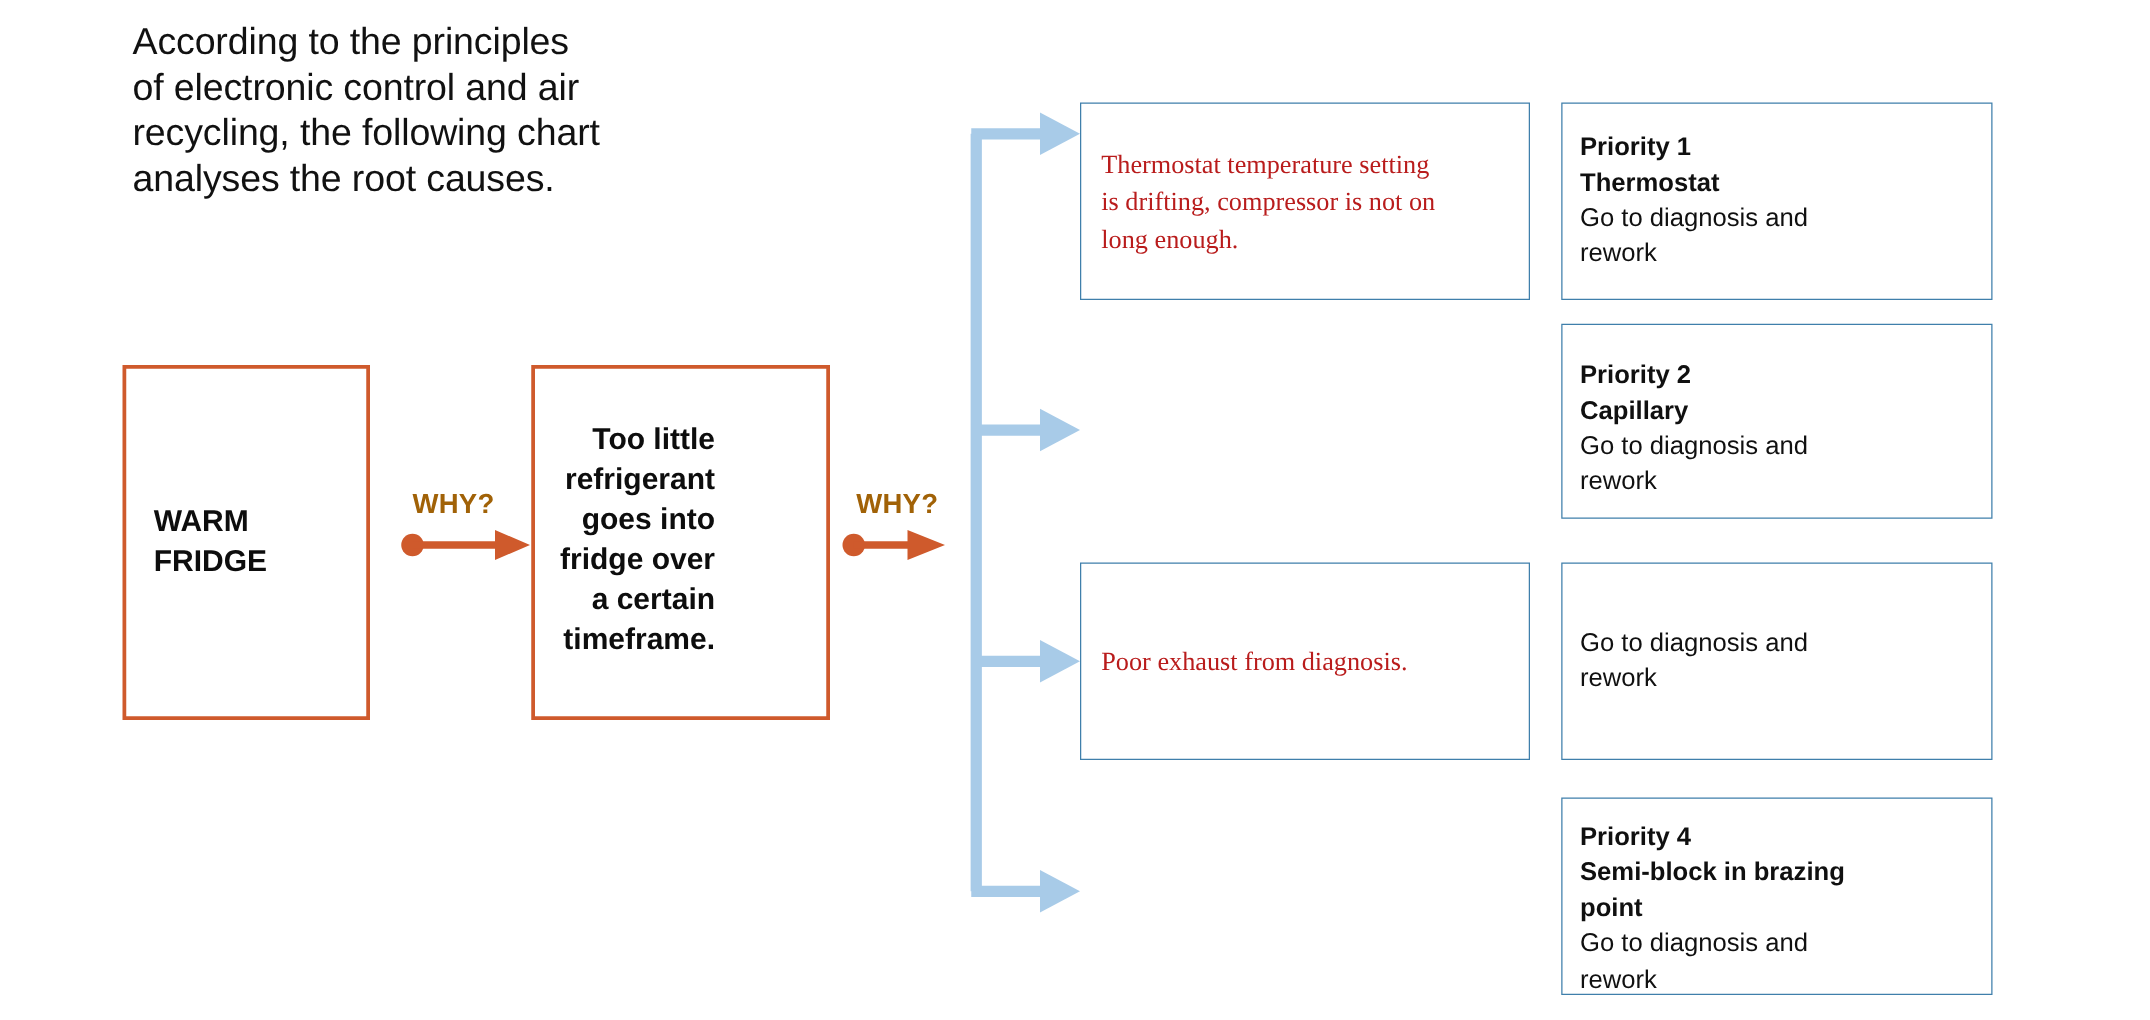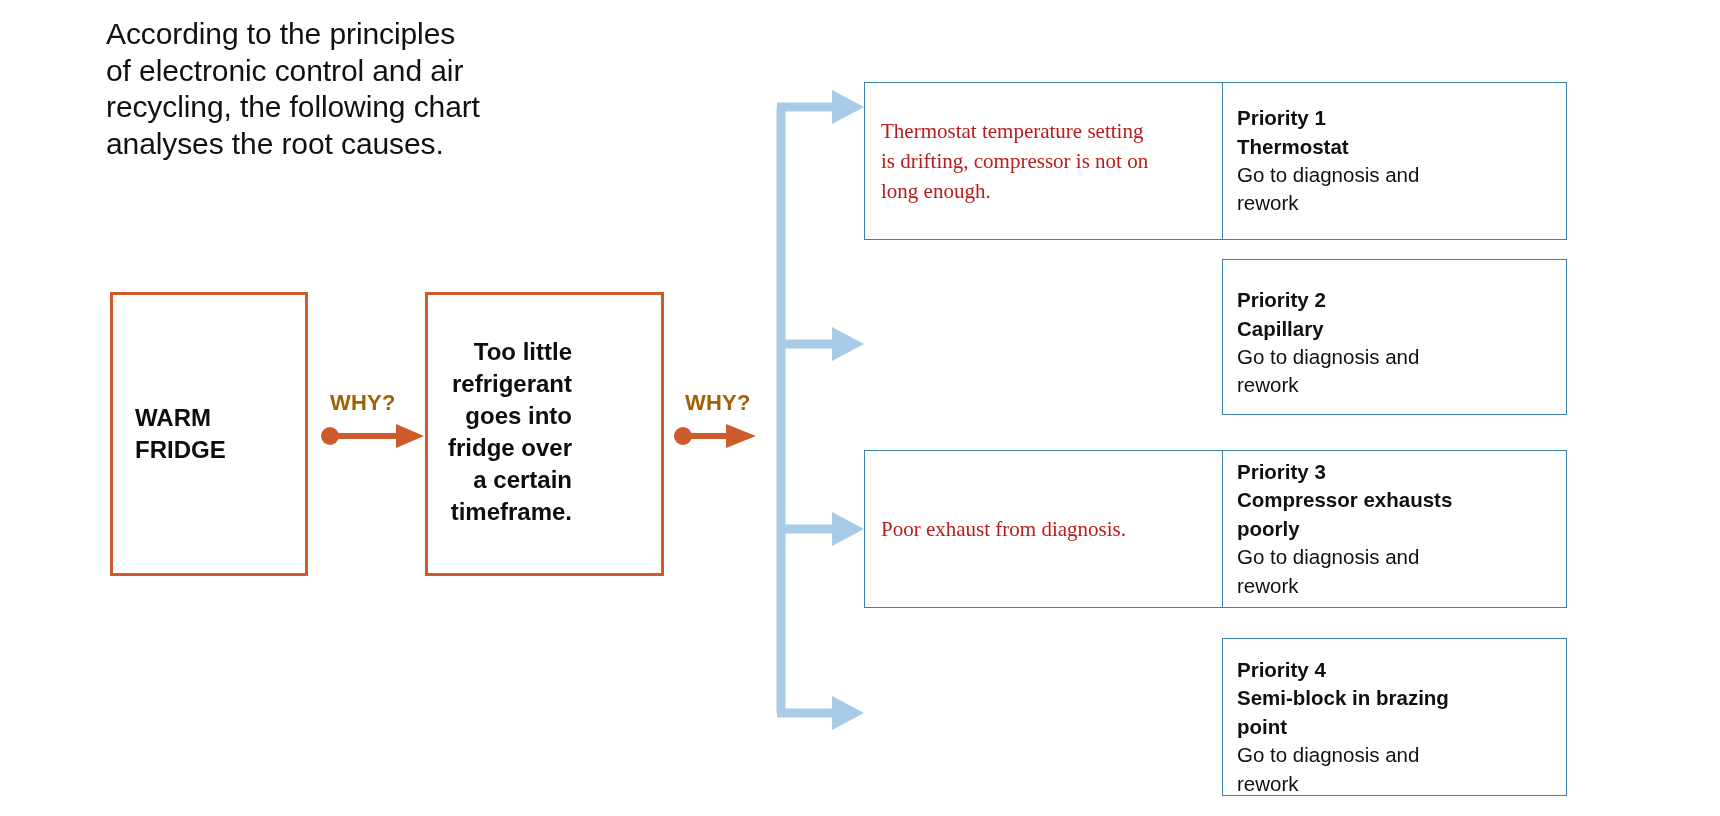--- a/index.html
+++ b/index.html
@@ -48,21 +48,21 @@
   }
   .orange-box .ob-text {
     font-size: 24px;
     font-weight: bold;
     line-height: 1.33;
     color: #0d0d0d;
     white-space: pre-line;
   }
 
   #box-warm-fridge {
-    left: 110px;
+    left: 98px;
     top: 292px;
     width: 198px;
     height: 284px;
   }
   #box-warm-fridge .ob-text {
     padding-left: 22px;
   }
 
   #box-too-little {
     left: 425px;
@@ -89,21 +89,21 @@
   
   .info-box {
     position: absolute;
     box-sizing: border-box;
     border: 1.6px solid #3F7FAB;
     background: #ffffff;
     display: flex;
     align-items: center;
   }
   .cause-box { left: 864px; width: 360px; }
-  .prior-box { left: 1222px; width: 345px; }
+  .prior-box { left: 1249px; width: 345px; }
 
   .cause-text {
     font-size: 21px;
     line-height: 1.44;
     color: #b91c1c;
     padding: 0 16px 0 16px;
     white-space: pre-line;
     font-family: Liberation Serif, serif;
   }
   .prior-text {
@@ -204,23 +204,20 @@
       <span class="pb" style="white-space: pre-line;">Go to diagnosis and
 rework</span>
     </div>
   </div>
 
   <div class="info-box cause-box row-3">
     <div class="cause-text" style="white-space: pre-line;">Poor exhaust from diagnosis.</div>
   </div>
   <div class="info-box prior-box row-3">
     <div class="prior-text">
-      <span class="ph" style="white-space: pre-line;">Priority 3
-Compressor exhausts
-poorly</span>
       <span class="pb" style="white-space: pre-line;">Go to diagnosis and
 rework</span>
     </div>
   </div>
 
   <div class="info-box prior-box row-4">
     <div class="prior-text">
       <span class="ph" style="white-space: pre-line; margin-top: 20px;">Priority 4
 Semi-block in brazing
 point</span>

